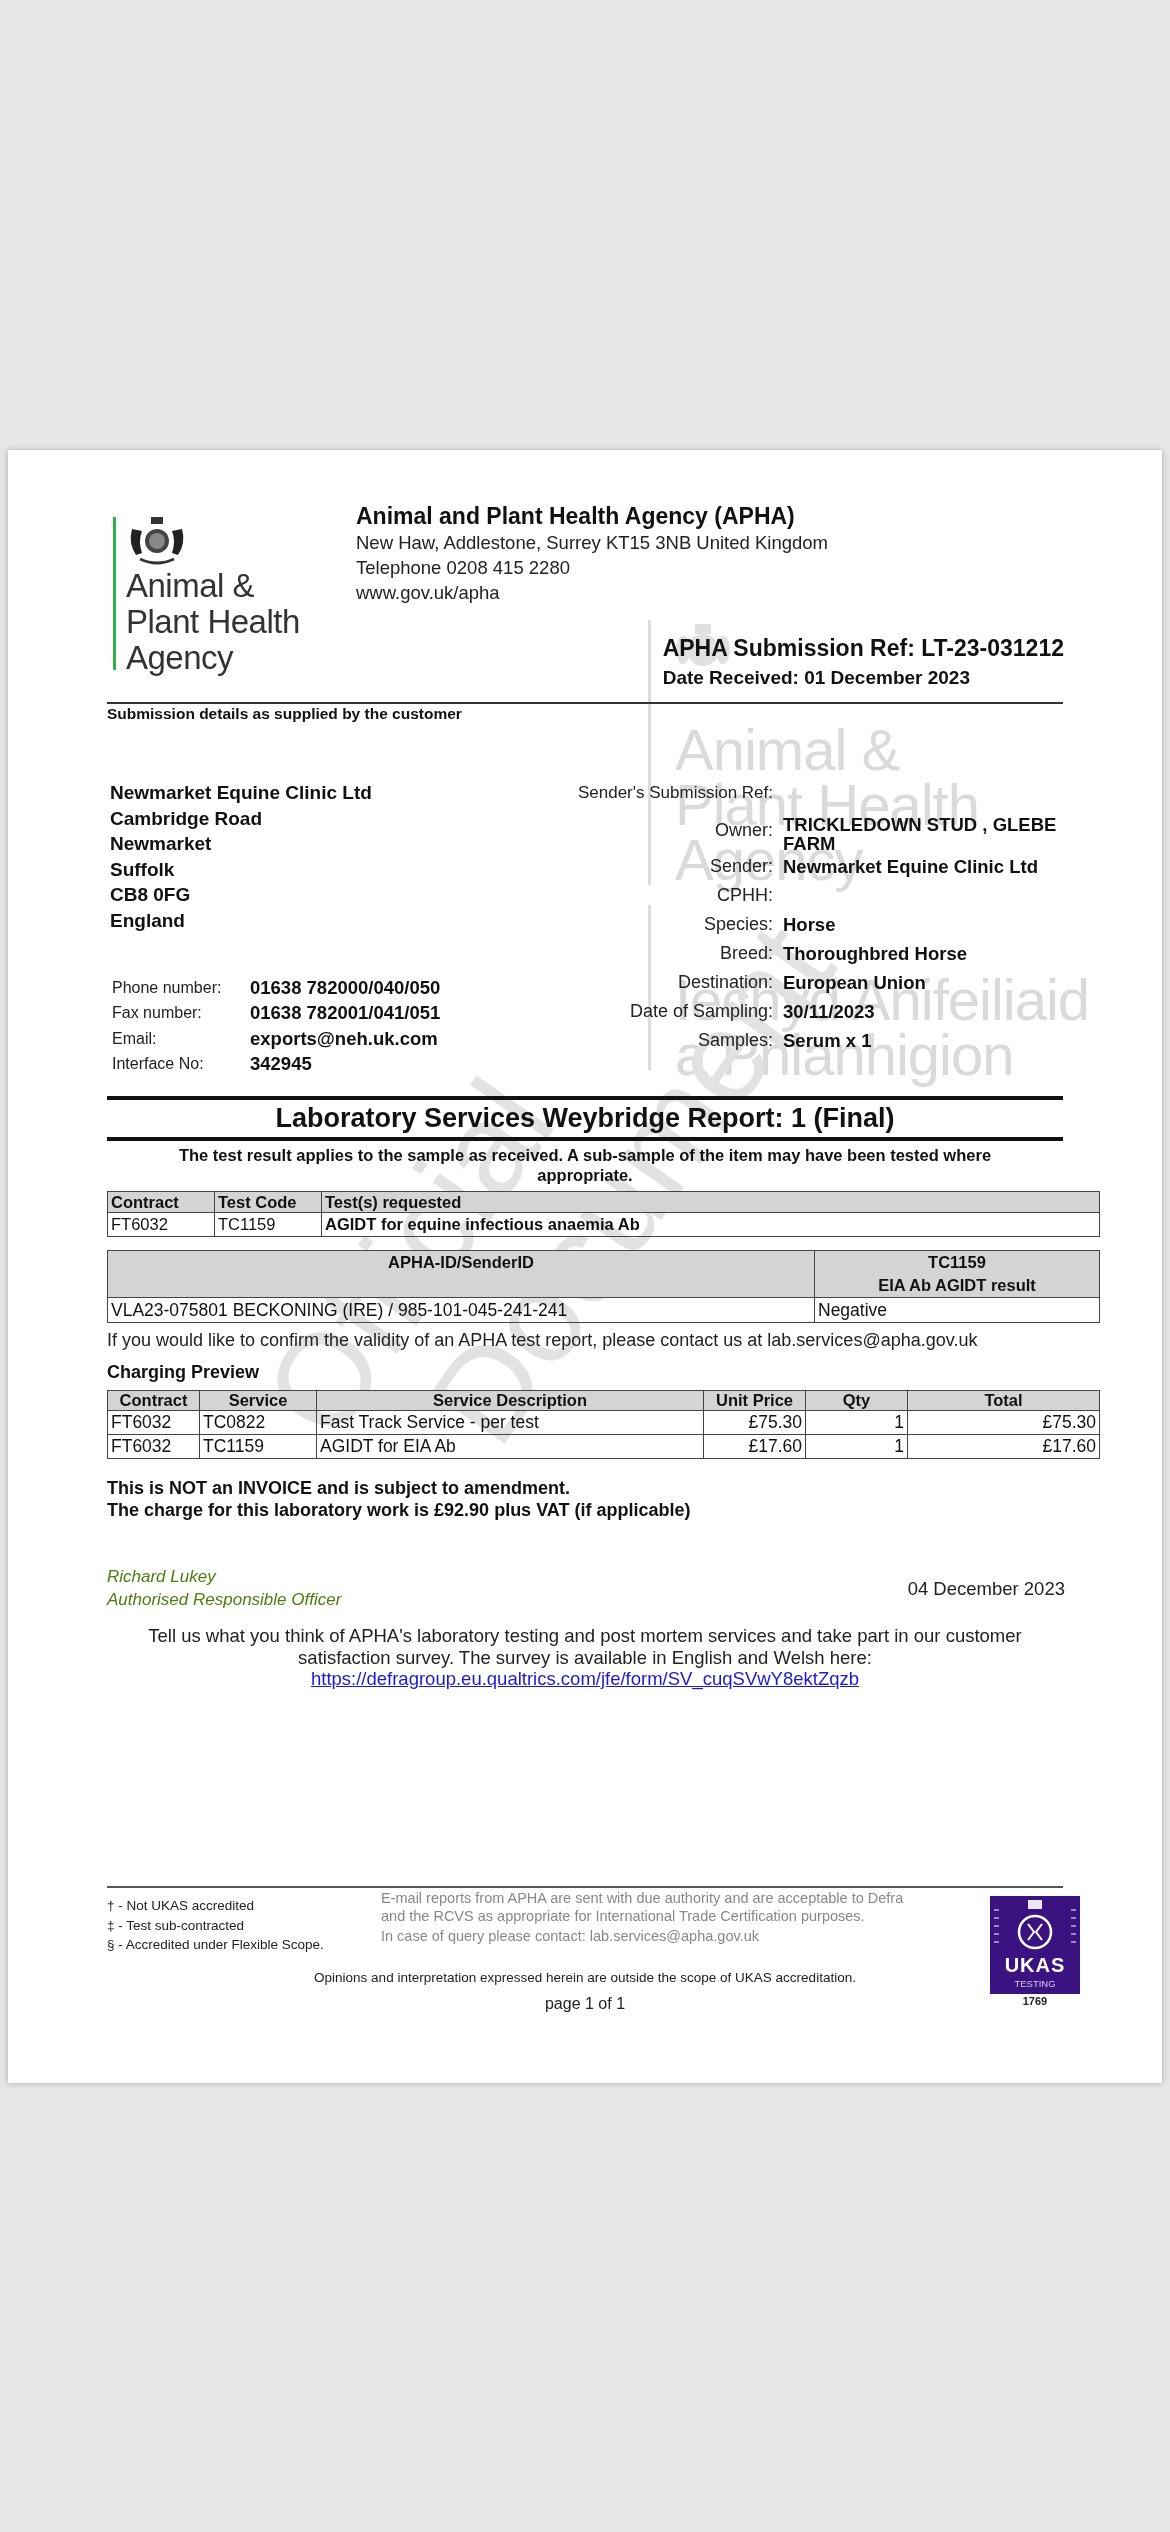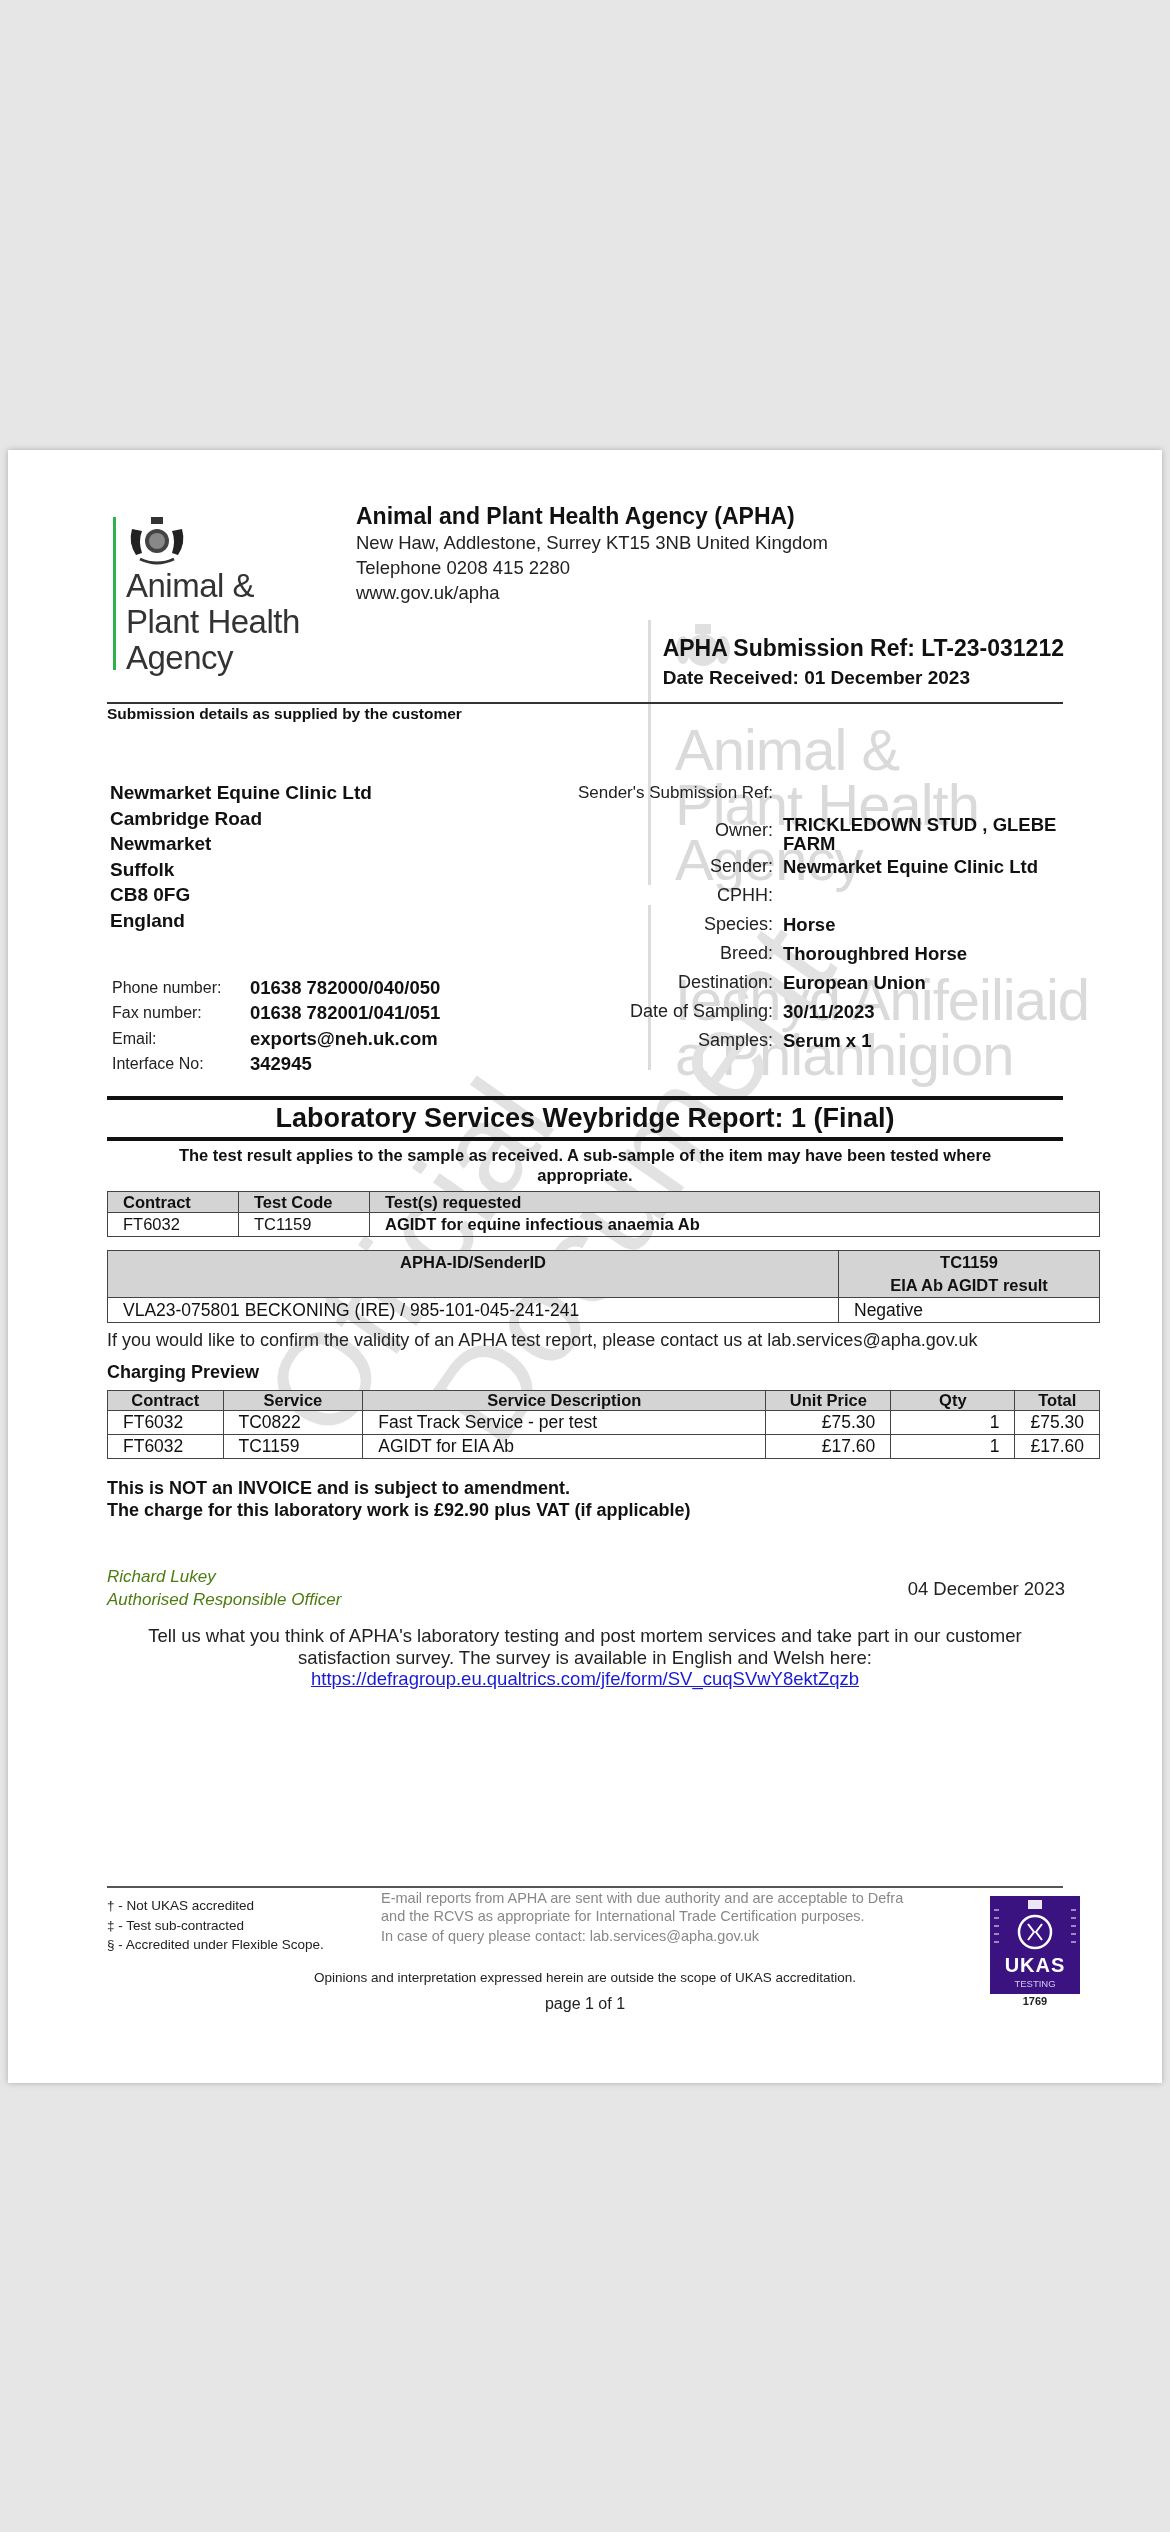--- a/index.html
+++ b/index.html
@@ -47,21 +47,21 @@
     left:230px; top:930px; transform:rotate(-55deg); transform-origin:left top;
     font-size:130px; color:#e2e2e2; white-space:nowrap; line-height:140px;
   }
 
   .report-title-wrap { left:99px; top:646px; width:956px; }
   .thick-rule { height:4px; background:#111; }
   .report-title { text-align:center; font-size:27px; font-weight:bold; line-height:37px; }
   .report-note { text-align:center; font-size:16.5px; font-weight:bold; line-height:20px; margin-top:4px; padding:0 40px; }
 
   table { border-collapse:collapse; font-family:"Liberation Sans", sans-serif; }
-  td, th { border:1.5px solid #444; padding:0 15px; }
+  td, th { border:1.5px solid #444; padding:0 3px; }
   th { background:#d4d4d4; font-weight:bold; }
   .t1 { position:absolute; left:99px; top:741px; width:993px; font-size:16.5px; }
   .t1 th { text-align:left; height:20px; }
   .t1 td { height:23px; }
   .t2 { position:absolute; left:99px; top:800px; width:993px; font-size:16.5px; }
   .t2 th { height:46px; vertical-align:top; line-height:23px; text-align:center; }
   .t2 td { height:24px; font-size:17.5px; }
   .validity { left:99px; top:880px; font-size:18px; color:#222; }
   .charging-title { left:99px; top:912px; font-size:18px; font-weight:bold; }
   .t3 { position:absolute; left:99px; top:940px; width:993px; font-size:16.5px; }

